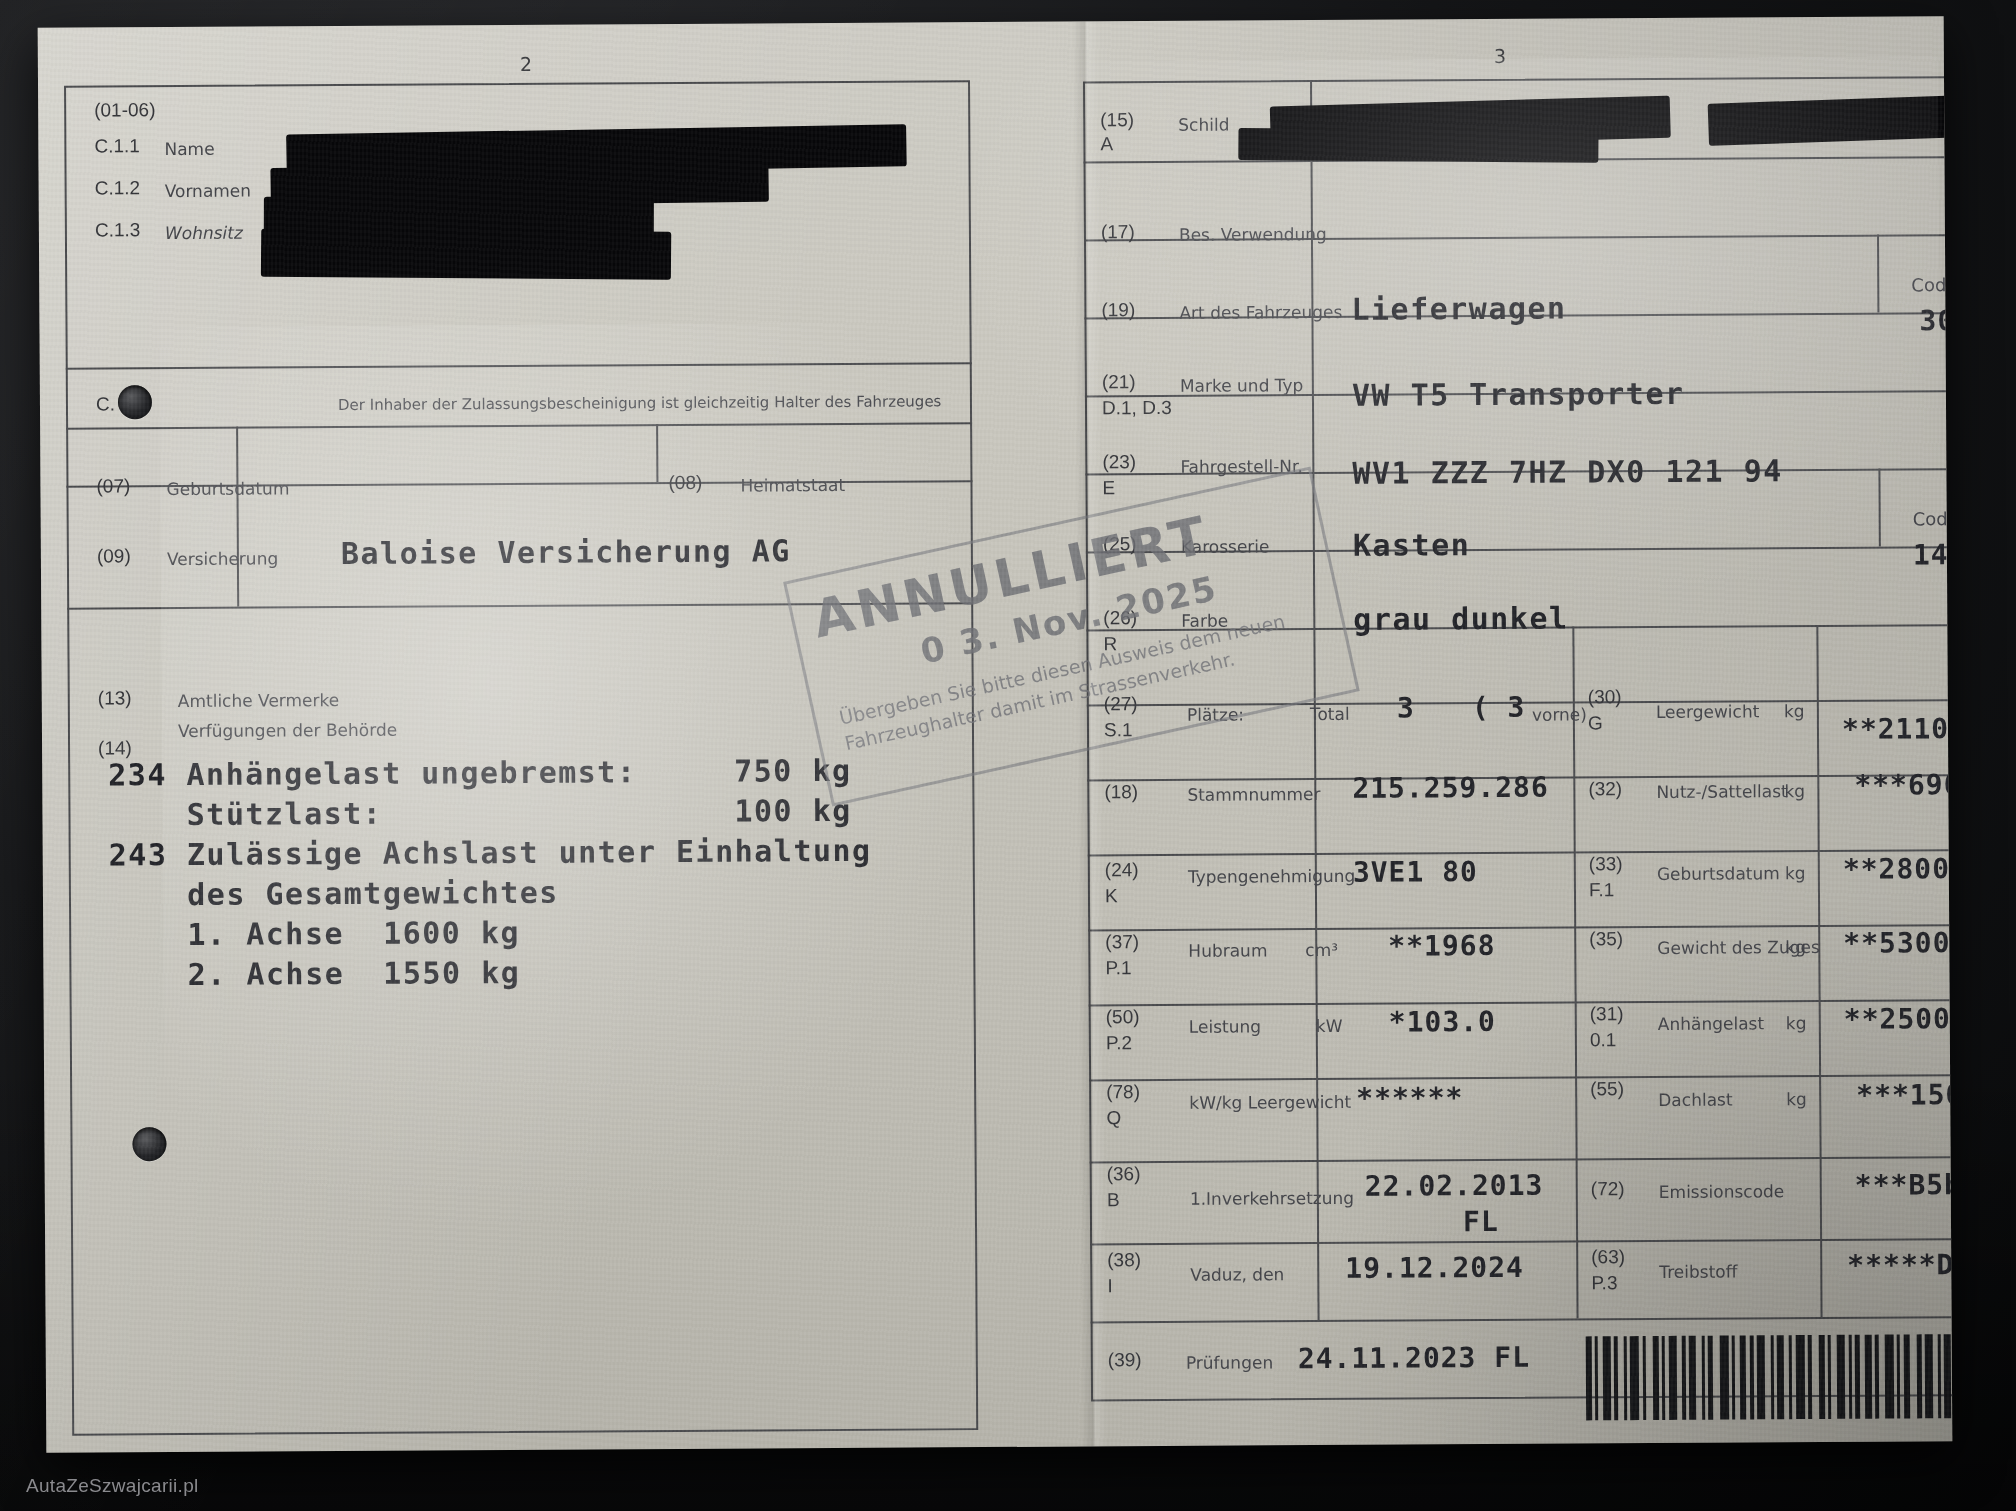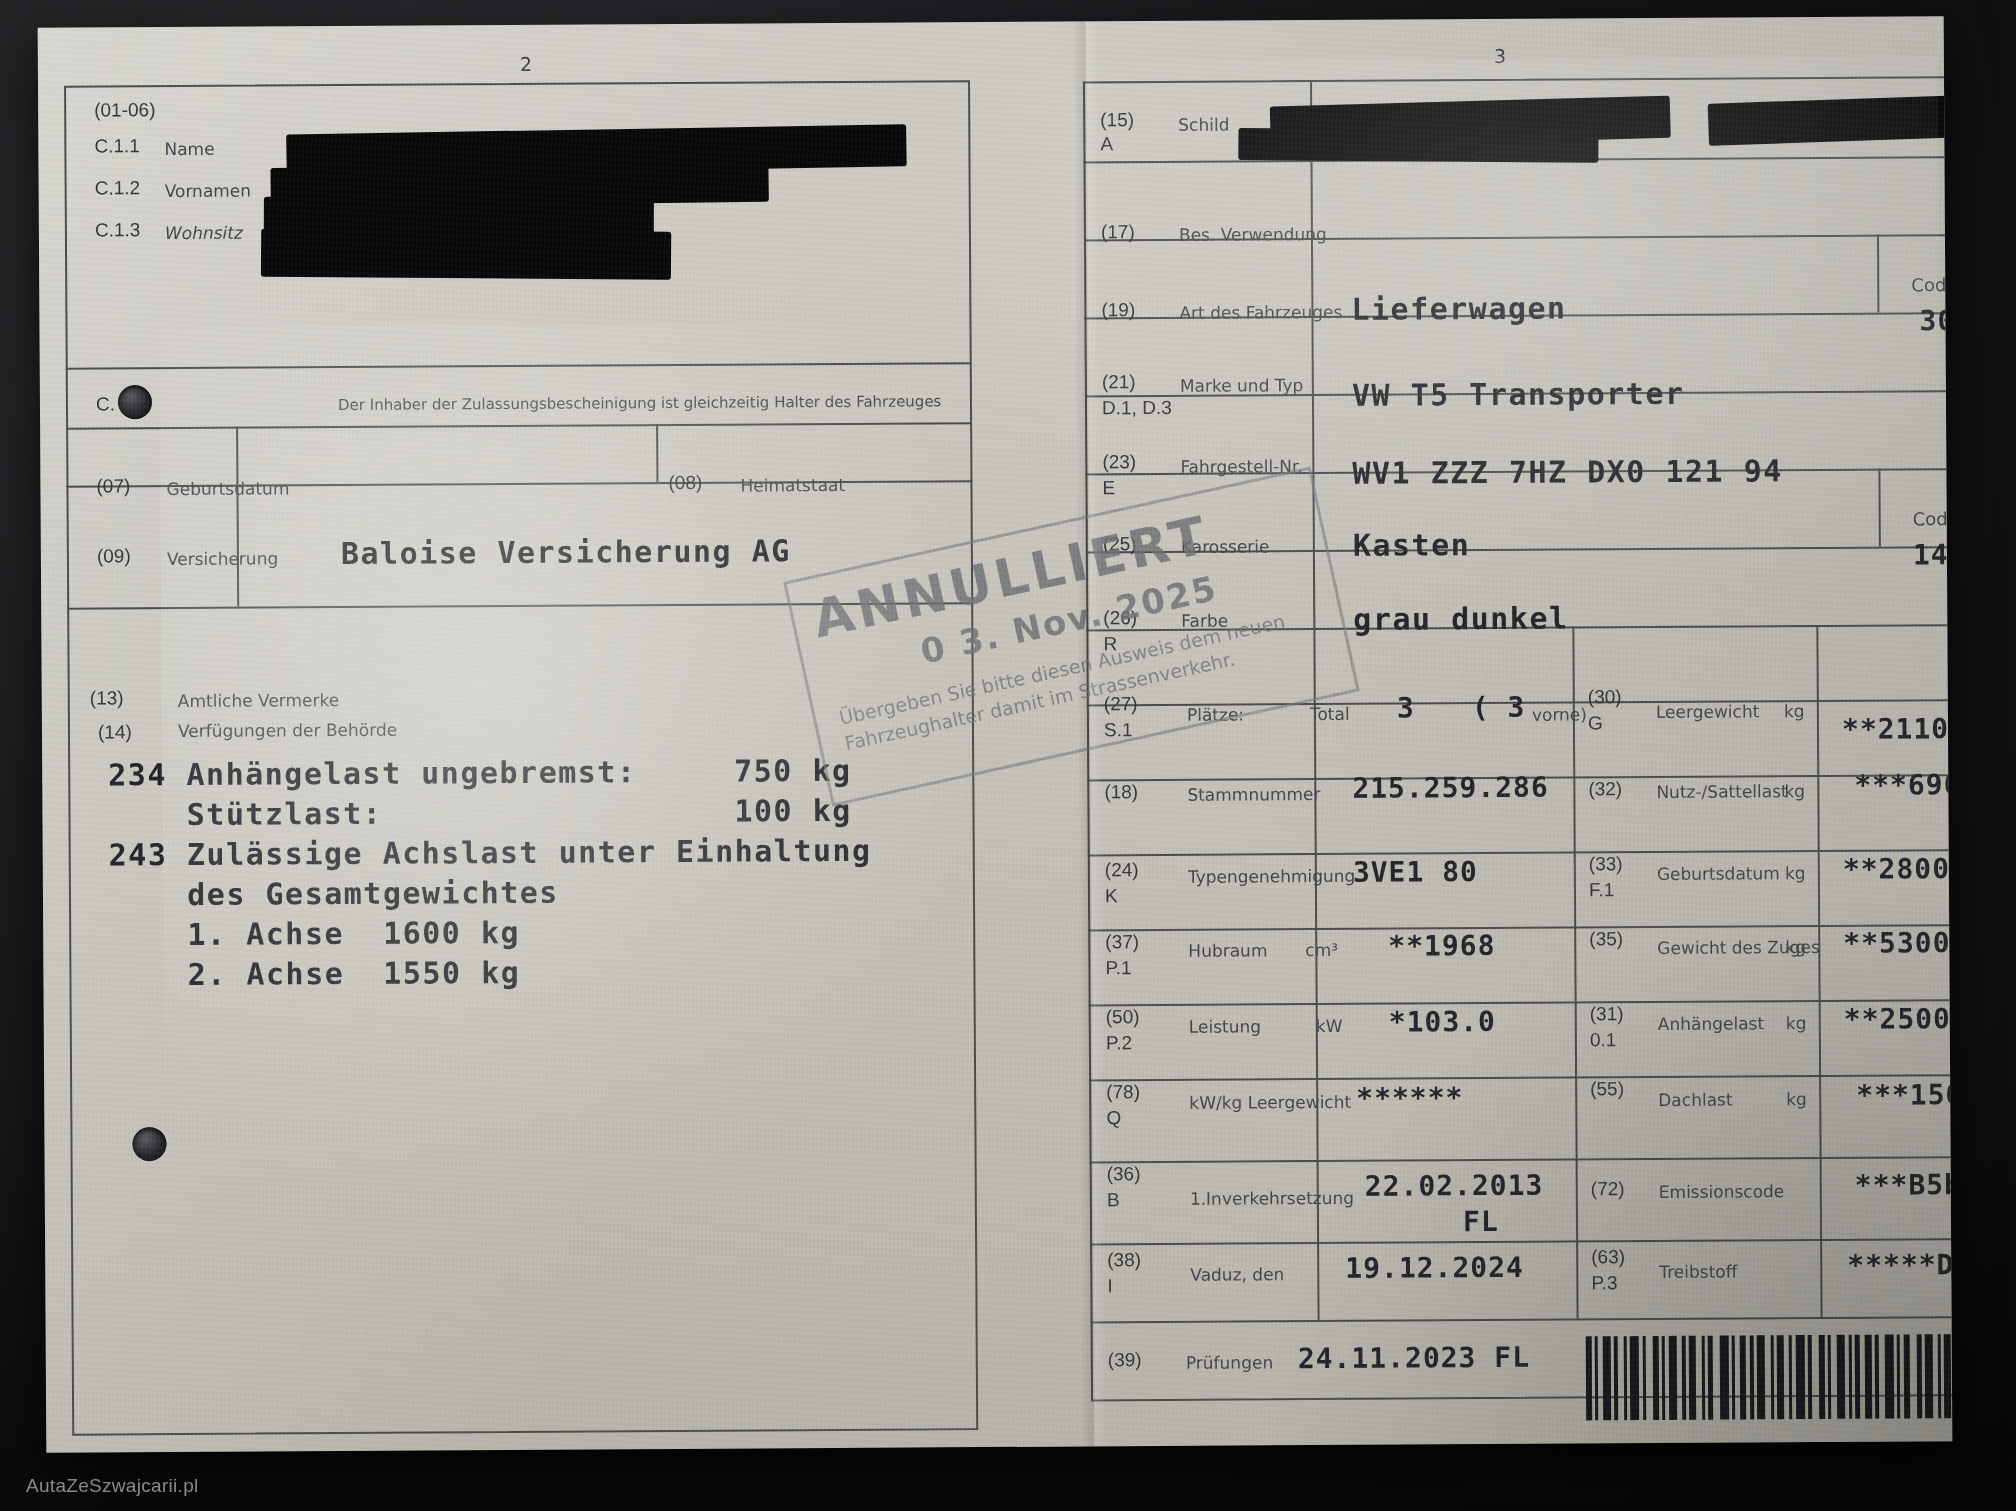--- a/index.html
+++ b/index.html
@@ -253,23 +253,23 @@
 
   <div class="lbl-num" style="position:absolute; left:56px; top:448px;">(07)</div>
   <div class="lbl-sub" style="position:absolute; left:126px; top:452px;">Geburtsdatum</div>
   <div class="lbl-num" style="position:absolute; left:628px; top:448px;">(08)</div>
   <div class="lbl-sub" style="position:absolute; left:700px; top:452px;">Heimatstaat</div>
 
   <div class="lbl-num" style="position:absolute; left:56px; top:518px;">(09)</div>
   <div class="lbl-sub" style="position:absolute; left:126px; top:522px;">Versicherung</div>
   <div class="typed" style="position:absolute; left:300px; top:510px;">Baloise Versicherung AG</div>
 
-  <div class="lbl-num" style="position:absolute; left:48px; top:660px;">(13)</div>
+  <div class="lbl-num" style="position:absolute; left:56px; top:660px;">(13)</div>
   <div class="lbl-sub" style="position:absolute; left:136px; top:664px;">Amtliche Vermerke</div>
-  <div class="lbl-num" style="position:absolute; left:56px; top:694px;">(14)</div>
+  <div class="lbl-num" style="position:absolute; left:56px; top:710px;">(14)</div>
   <div class="lbl-sub" style="position:absolute; left:136px; top:694px;">Verfügungen der Behörde</div>
 
   <div class="typed" style="position:absolute; left:66px; top:730px;">234 Anhängelast ungebremst:     750 kg</div>
   <div class="typed" style="position:absolute; left:66px; top:770px;">    Stützlast:                  100 kg</div>
   <div class="typed" style="position:absolute; left:66px; top:810px;">243 Zulässige Achslast unter Einhaltung</div>
   <div class="typed" style="position:absolute; left:66px; top:850px;">    des Gesamtgewichtes</div>
   <div class="typed" style="position:absolute; left:66px; top:890px;">    1. Achse  1600 kg</div>
   <div class="typed" style="position:absolute; left:66px; top:930px;">    2. Achse  1550 kg</div>
 
   <div class="hole" style="left:78px; top:358px;"></div>

